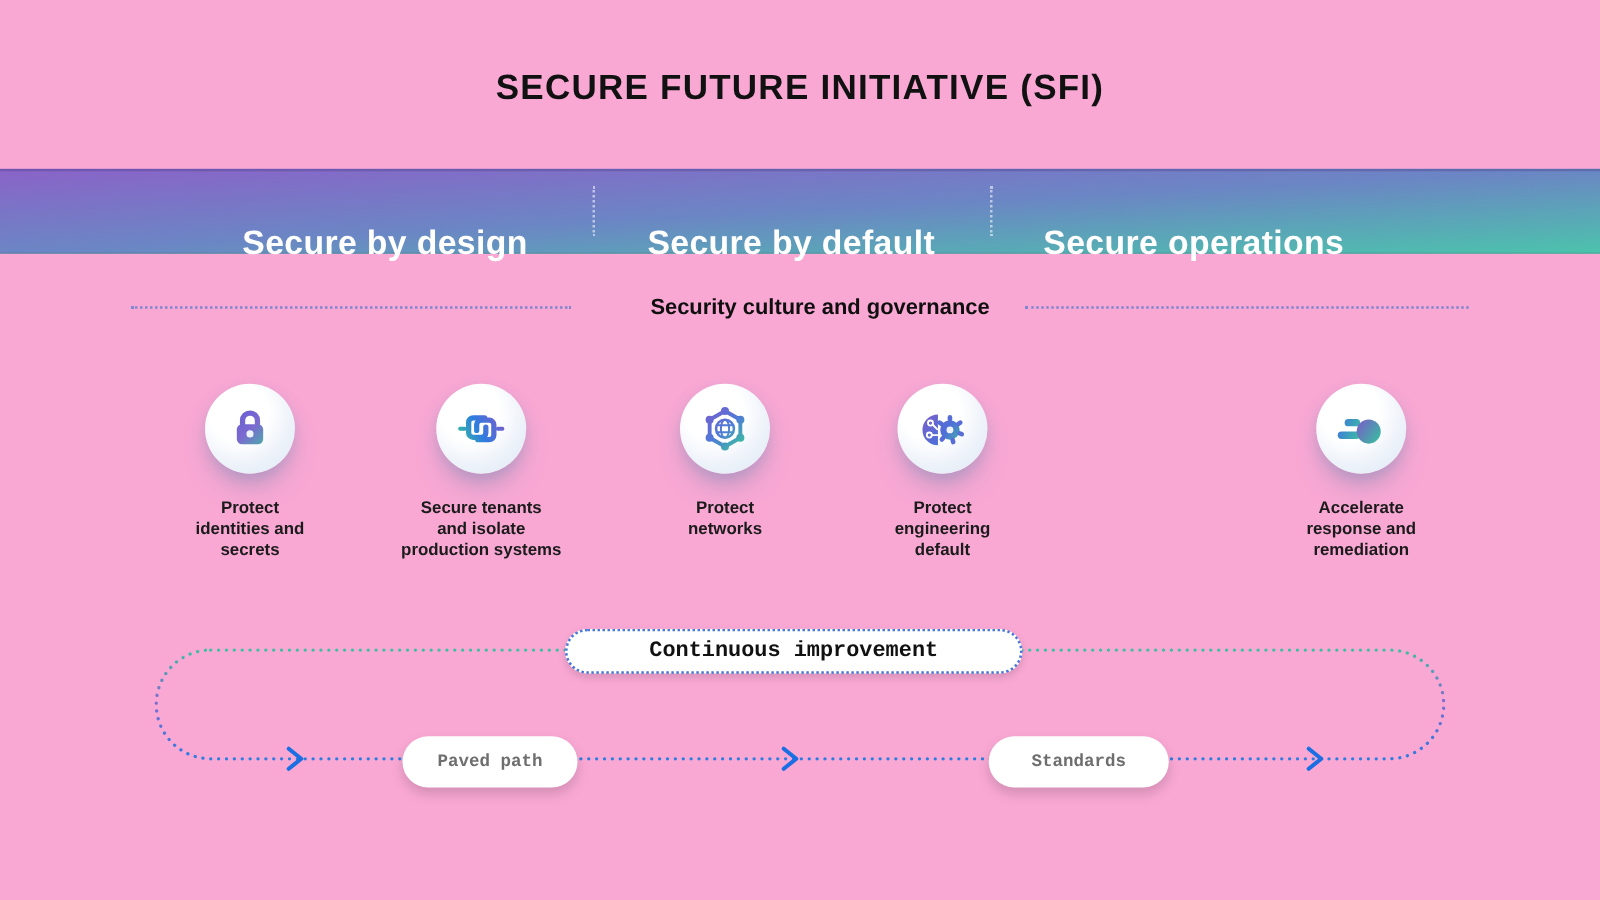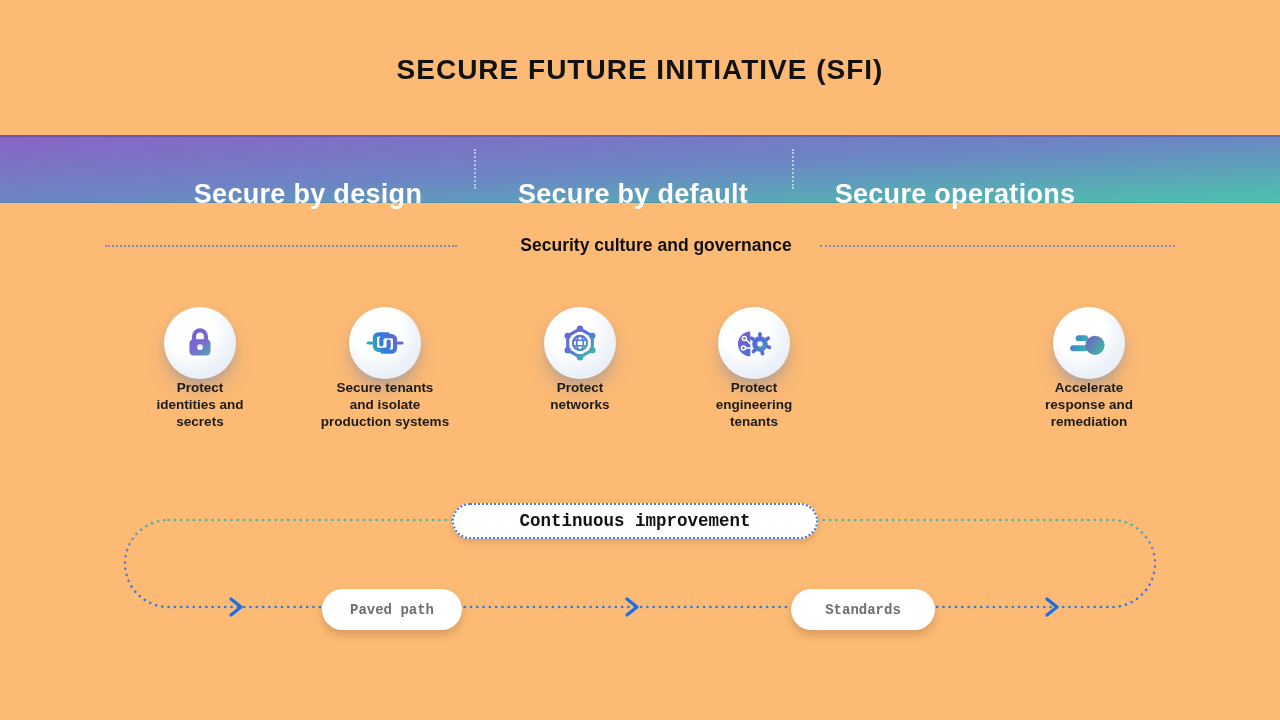--- a/index.html
+++ b/index.html
@@ -1,16 +1,16 @@
 <!DOCTYPE html>
 <html><head>
 <meta charset="utf-8">
 <style>
   html,body{margin:0;padding:0;background:#fff;}
-  .stage{position:relative;width:1280px;height:720px;background:#fdba74;overflow:hidden;
+  .stage{position:relative;width:1280px;height:720px;background:#f9a8d4;overflow:hidden;
          font-family:"Liberation Sans", sans-serif;}
 
   
   .page-title{position:absolute;top:54px;left:0;width:1280px;text-align:center;
               font-size:28px;font-weight:800;letter-spacing:1px;color:#111;}
 
   
   .banner{position:absolute;top:135px;left:0;width:1280px;height:68px;
           background:linear-gradient(to bottom right,#8a63c8 0%,#6b86c4 50%,#4cc3ac 100%);
           box-shadow:inset 0 2px 0 rgba(70,60,130,0.35), inset 0 -1px 0 rgba(30,110,100,0.25);}
@@ -25,21 +25,21 @@
   .gov-line.left{left:105px;width:352px;}
   .gov-line.right{left:820px;width:355px;}
   .gov-label{position:absolute;top:235px;left:640px;transform:translateX(-50%);
              font-size:17.5px;font-weight:700;color:#0f0f0f;white-space:nowrap;margin-left:16px;}
 
   
   .pillar{position:absolute;top:307px;width:150px;display:flex;flex-direction:column;align-items:center;}
   .icon-circle{width:72px;height:72px;border-radius:50%;display:flex;align-items:center;justify-content:center;
                background:radial-gradient(circle at 38% 32%, #ffffff 35%, #eef3fa 62%, #dde7f4 100%);
                box-shadow:0 14px 22px -6px rgba(110,135,175,0.45), 0 4px 10px rgba(120,140,180,0.25);}
-  .pillar-label{text-align:center;font-size:13.5px;font-weight:700;
+  .pillar-label{margin-top:18px;text-align:center;font-size:13.5px;font-weight:700;
                 color:#1b1b1b;line-height:17px;}
   .ln{display:block;white-space:nowrap;}
 
   
   .loop-svg{position:absolute;top:0;left:0;z-index:1;pointer-events:none;}
 
   
   .pill{position:absolute;z-index:2;background:#fff;display:flex;align-items:center;justify-content:center;box-sizing:border-box;font-family:Liberation Mono, monospace;}
   .pill.ci{left:452px;top:503px;width:366px;height:36px;border-radius:19px;
            border:2px dotted #4b79d9;box-shadow:0 3px 7px rgba(0,0,0,0.14);
@@ -170,21 +170,21 @@
           <rect x="28.5" y="12" width="4" height="6" rx="2" transform="rotate(165,30.5,25)"></rect>
           <rect x="28.5" y="12" width="4" height="6" rx="2" transform="rotate(220,30.5,25)"></rect>
           <rect x="28.5" y="12" width="4" height="6" rx="2" transform="rotate(305,30.5,25)"></rect>
         </g>
         <circle cx="30.5" cy="25" r="3" fill="#eef3fa"></circle>
       </svg>
     </div>
     <div class="pillar-label">
       <span class="ln">Protect</span>
       <span class="ln">engineering</span>
-      <span class="ln">tenants</span>
+      <span class="ln">default</span>
     </div>
   </div>
 
 
   <div class="pillar" style="left:1014px">
     <div class="icon-circle">
       <svg width="44" height="44" viewBox="0 0 48 48">
         <defs>
           <linearGradient id="g6a" x1="20" y1="18" x2="42" y2="34" gradientUnits="userSpaceOnUse">
             <stop offset="0" stop-color="#7b5cc9"></stop>

